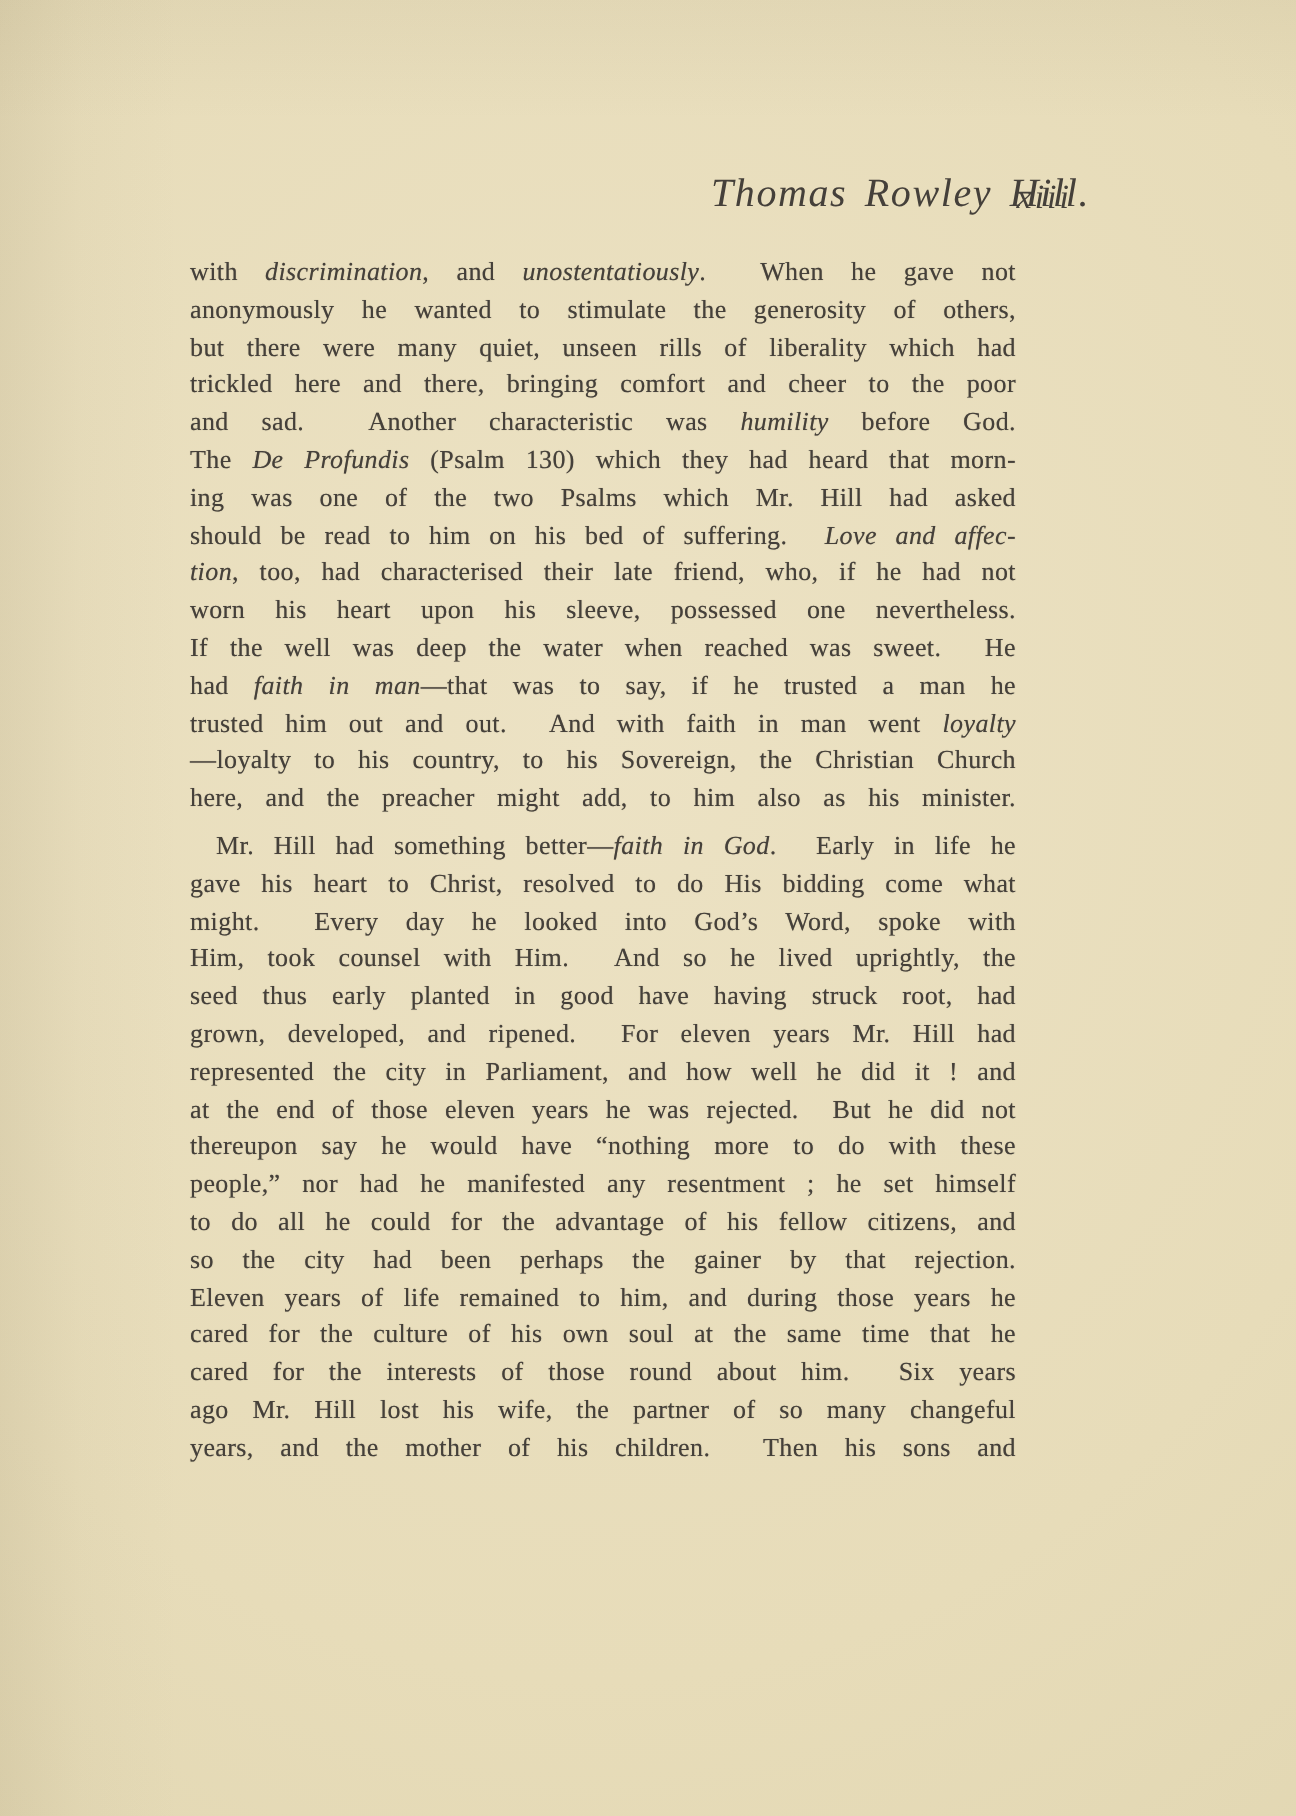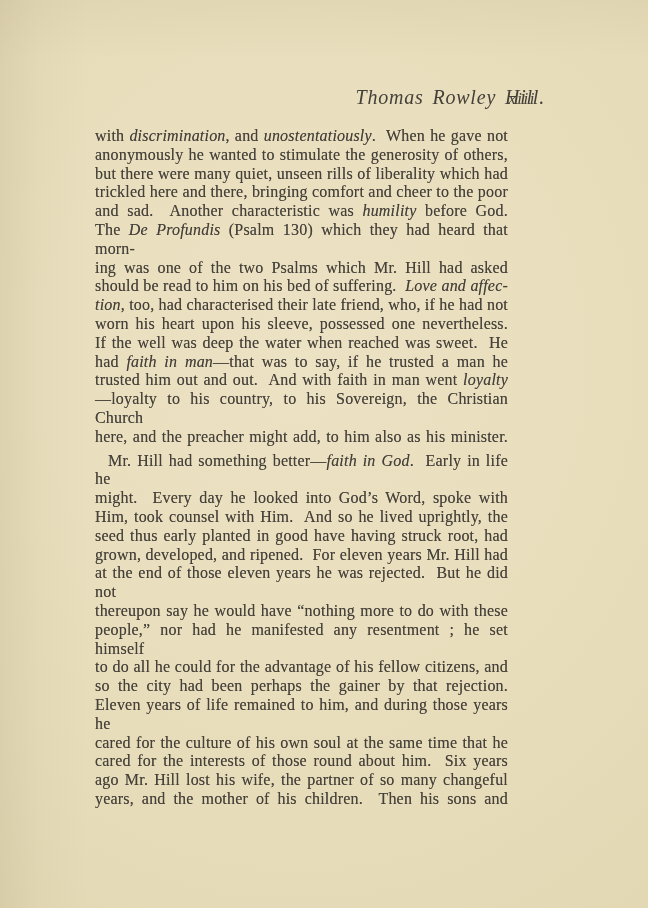--- a/index.html
+++ b/index.html
@@ -25,21 +25,21 @@
     word-spacing: 3px;
   }
   .folio {
     position: absolute; top: 3px; right: 112px;
     font-size: 17px;
     letter-spacing: 1.5px;
     font-style: italic;
   }
   .body-text { position: absolute; top: 127px; left: 95px; width: 413px; }
   .line {
-    font-size: 16px;
+    font-size: 13px;
     line-height: 18.8px;
     letter-spacing: 0.2px;
     text-align: justify;
     text-align-last: justify;
     text-shadow: 0 0 0.4px rgba(62,56,48,0.55);
   }
   .paragraph + .paragraph { margin-top: 5px; }
   .paragraph.indented .line.first { text-indent: 13px; }
   .it { font-style: italic; }
 </style>
@@ -64,24 +64,26 @@
         <div class="line"><span class="it">tion</span><span>, too, had characterised their late friend, who, if he had not</span></div>
         <div class="line"><span>worn his heart upon his sleeve, possessed one nevertheless.</span></div>
         <div class="line"><span>If the well was deep the water when reached was sweet.&nbsp; He</span></div>
         <div class="line"><span>had </span><span class="it">faith in man</span><span>—that was to say, if he trusted a man he</span></div>
         <div class="line"><span>trusted him out and out.&nbsp; And with faith in man went </span><span class="it">loyalty</span></div>
         <div class="line"><span>—loyalty to his country, to his Sovereign, the Christian Church</span></div>
         <div class="line"><span>here, and the preacher might add, to him also as his minister.</span></div>
       </div>
       <div class="paragraph indented">
         <div class="line first"><span>Mr. Hill had something better—</span><span class="it">faith in God</span><span>.&nbsp; Early in life he</span></div>
+        <div class="line"><span>gave his heart to Christ, resolved to do His bidding come what</span></div>
         <div class="line"><span>might.&nbsp; Every day he looked into God’s Word, spoke with</span></div>
         <div class="line"><span>Him, took counsel with Him.&nbsp; And so he lived uprightly, the</span></div>
         <div class="line"><span>seed thus early planted in good have having struck root, had</span></div>
         <div class="line"><span>grown, developed, and ripened.&nbsp; For eleven years Mr. Hill had</span></div>
+        <div class="line"><span>represented the city in Parliament, and how well he did it ! and</span></div>
         <div class="line"><span>at the end of those eleven years he was rejected.&nbsp; But he did not</span></div>
         <div class="line"><span>thereupon say he would have “nothing more to do with these</span></div>
         <div class="line"><span>people,” nor had he manifested any resentment ; he set himself</span></div>
         <div class="line"><span>to do all he could for the advantage of his fellow citizens, and</span></div>
         <div class="line"><span>so the city had been perhaps the gainer by that rejection.</span></div>
         <div class="line"><span>Eleven years of life remained to him, and during those years he</span></div>
         <div class="line"><span>cared for the culture of his own soul at the same time that he</span></div>
         <div class="line"><span>cared for the interests of those round about him.&nbsp; Six years</span></div>
         <div class="line"><span>ago Mr. Hill lost his wife, the partner of so many changeful</span></div>
         <div class="line"><span>years, and the mother of his children.&nbsp; Then his sons and</span></div>

